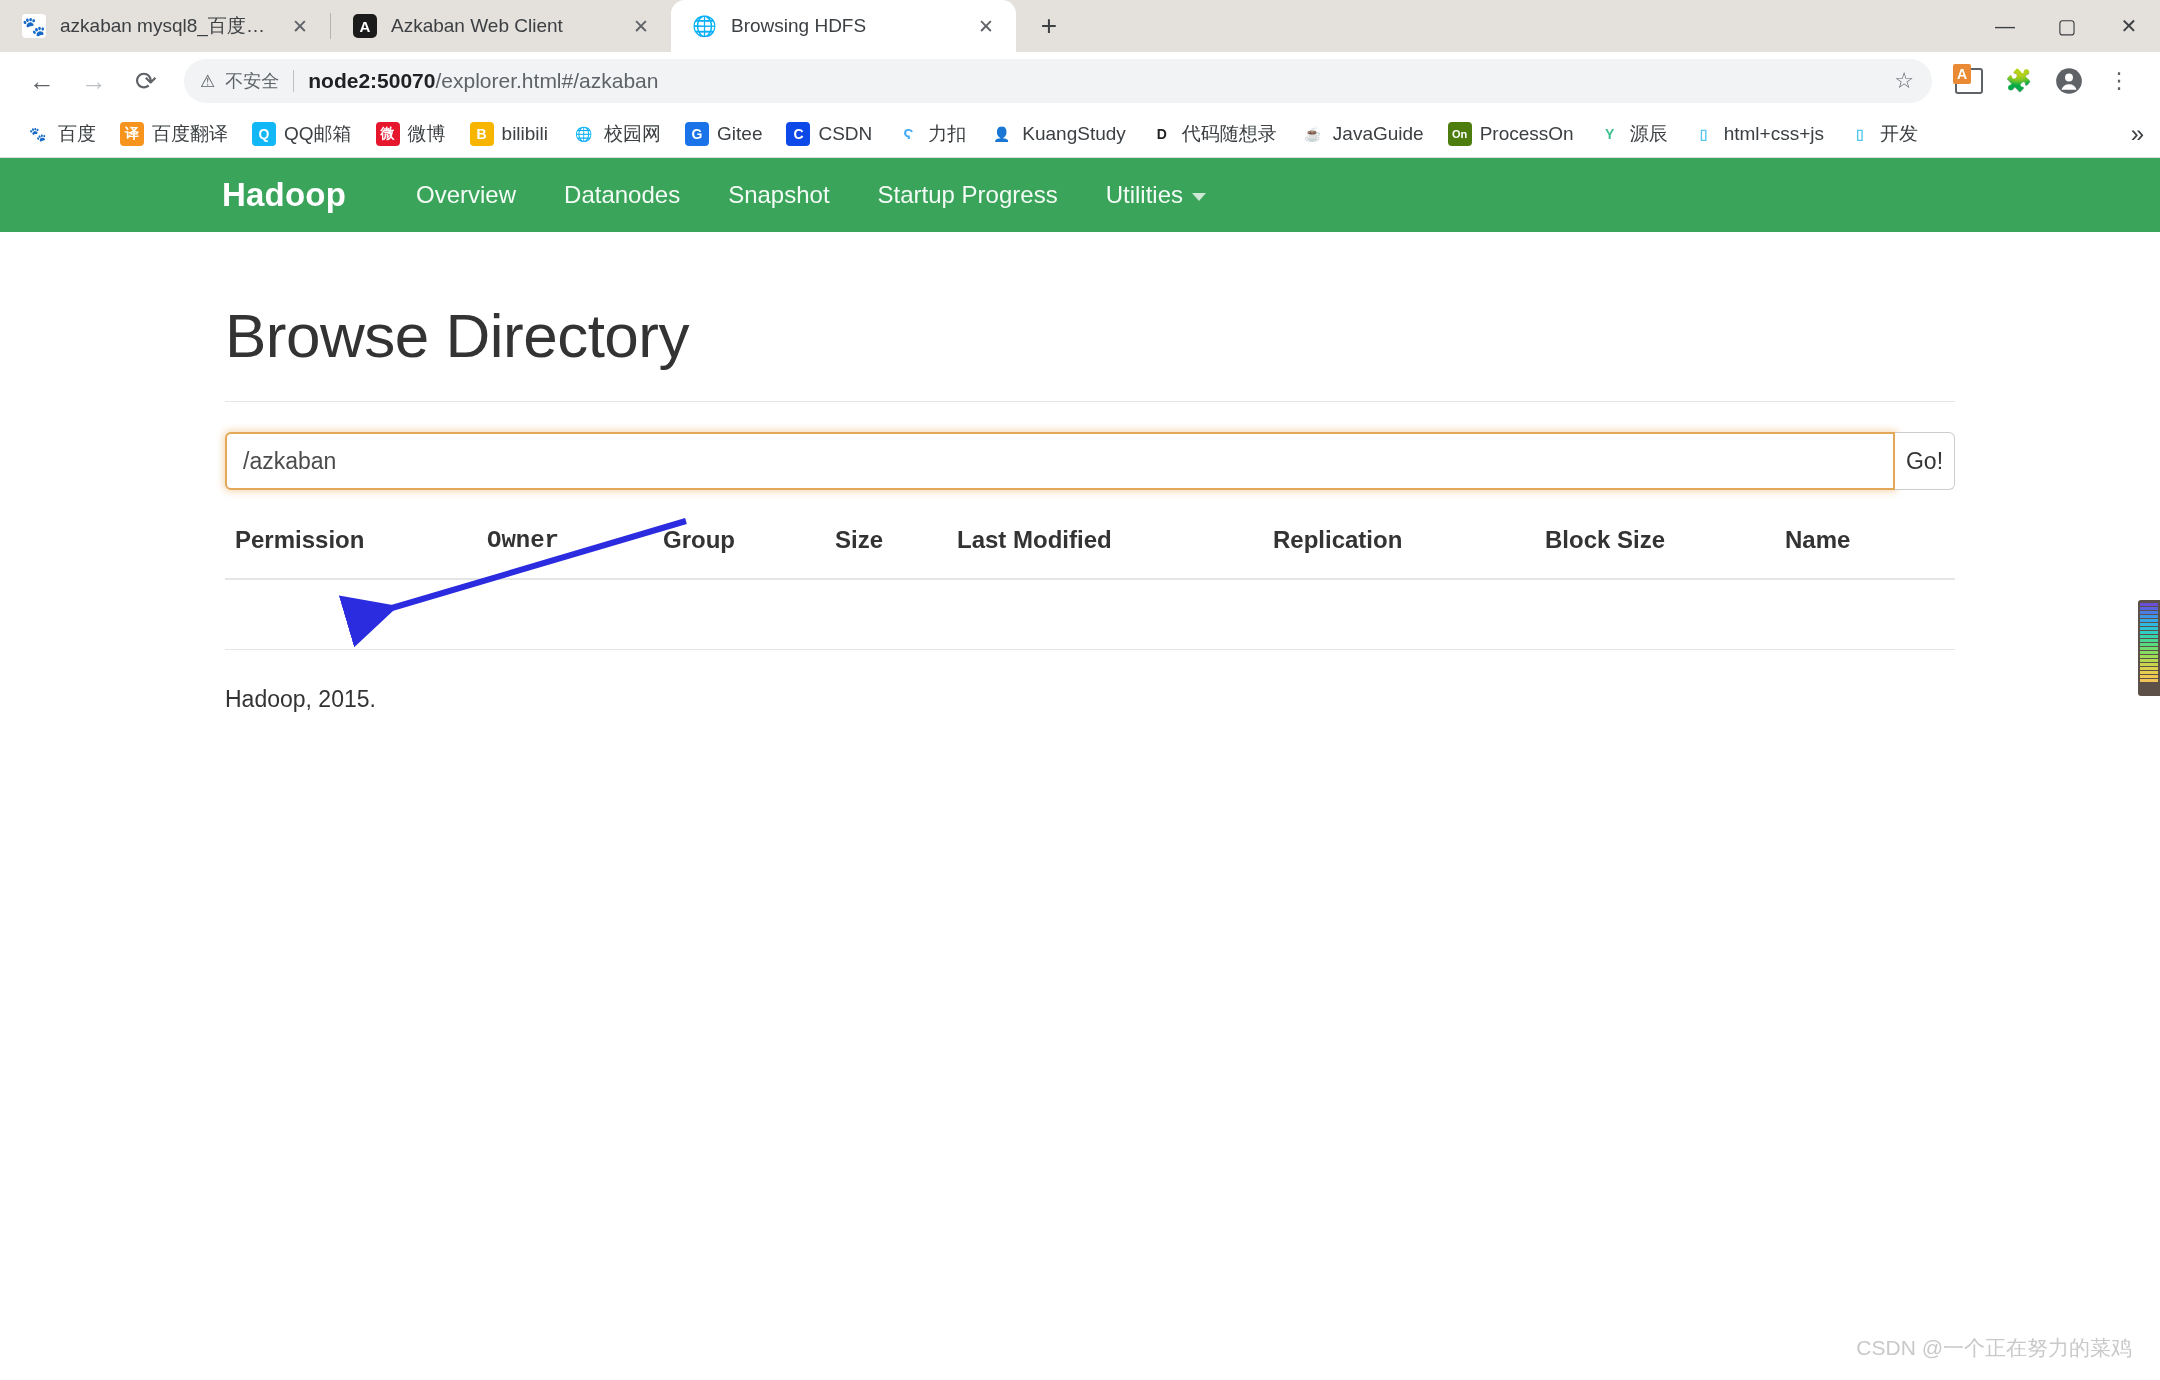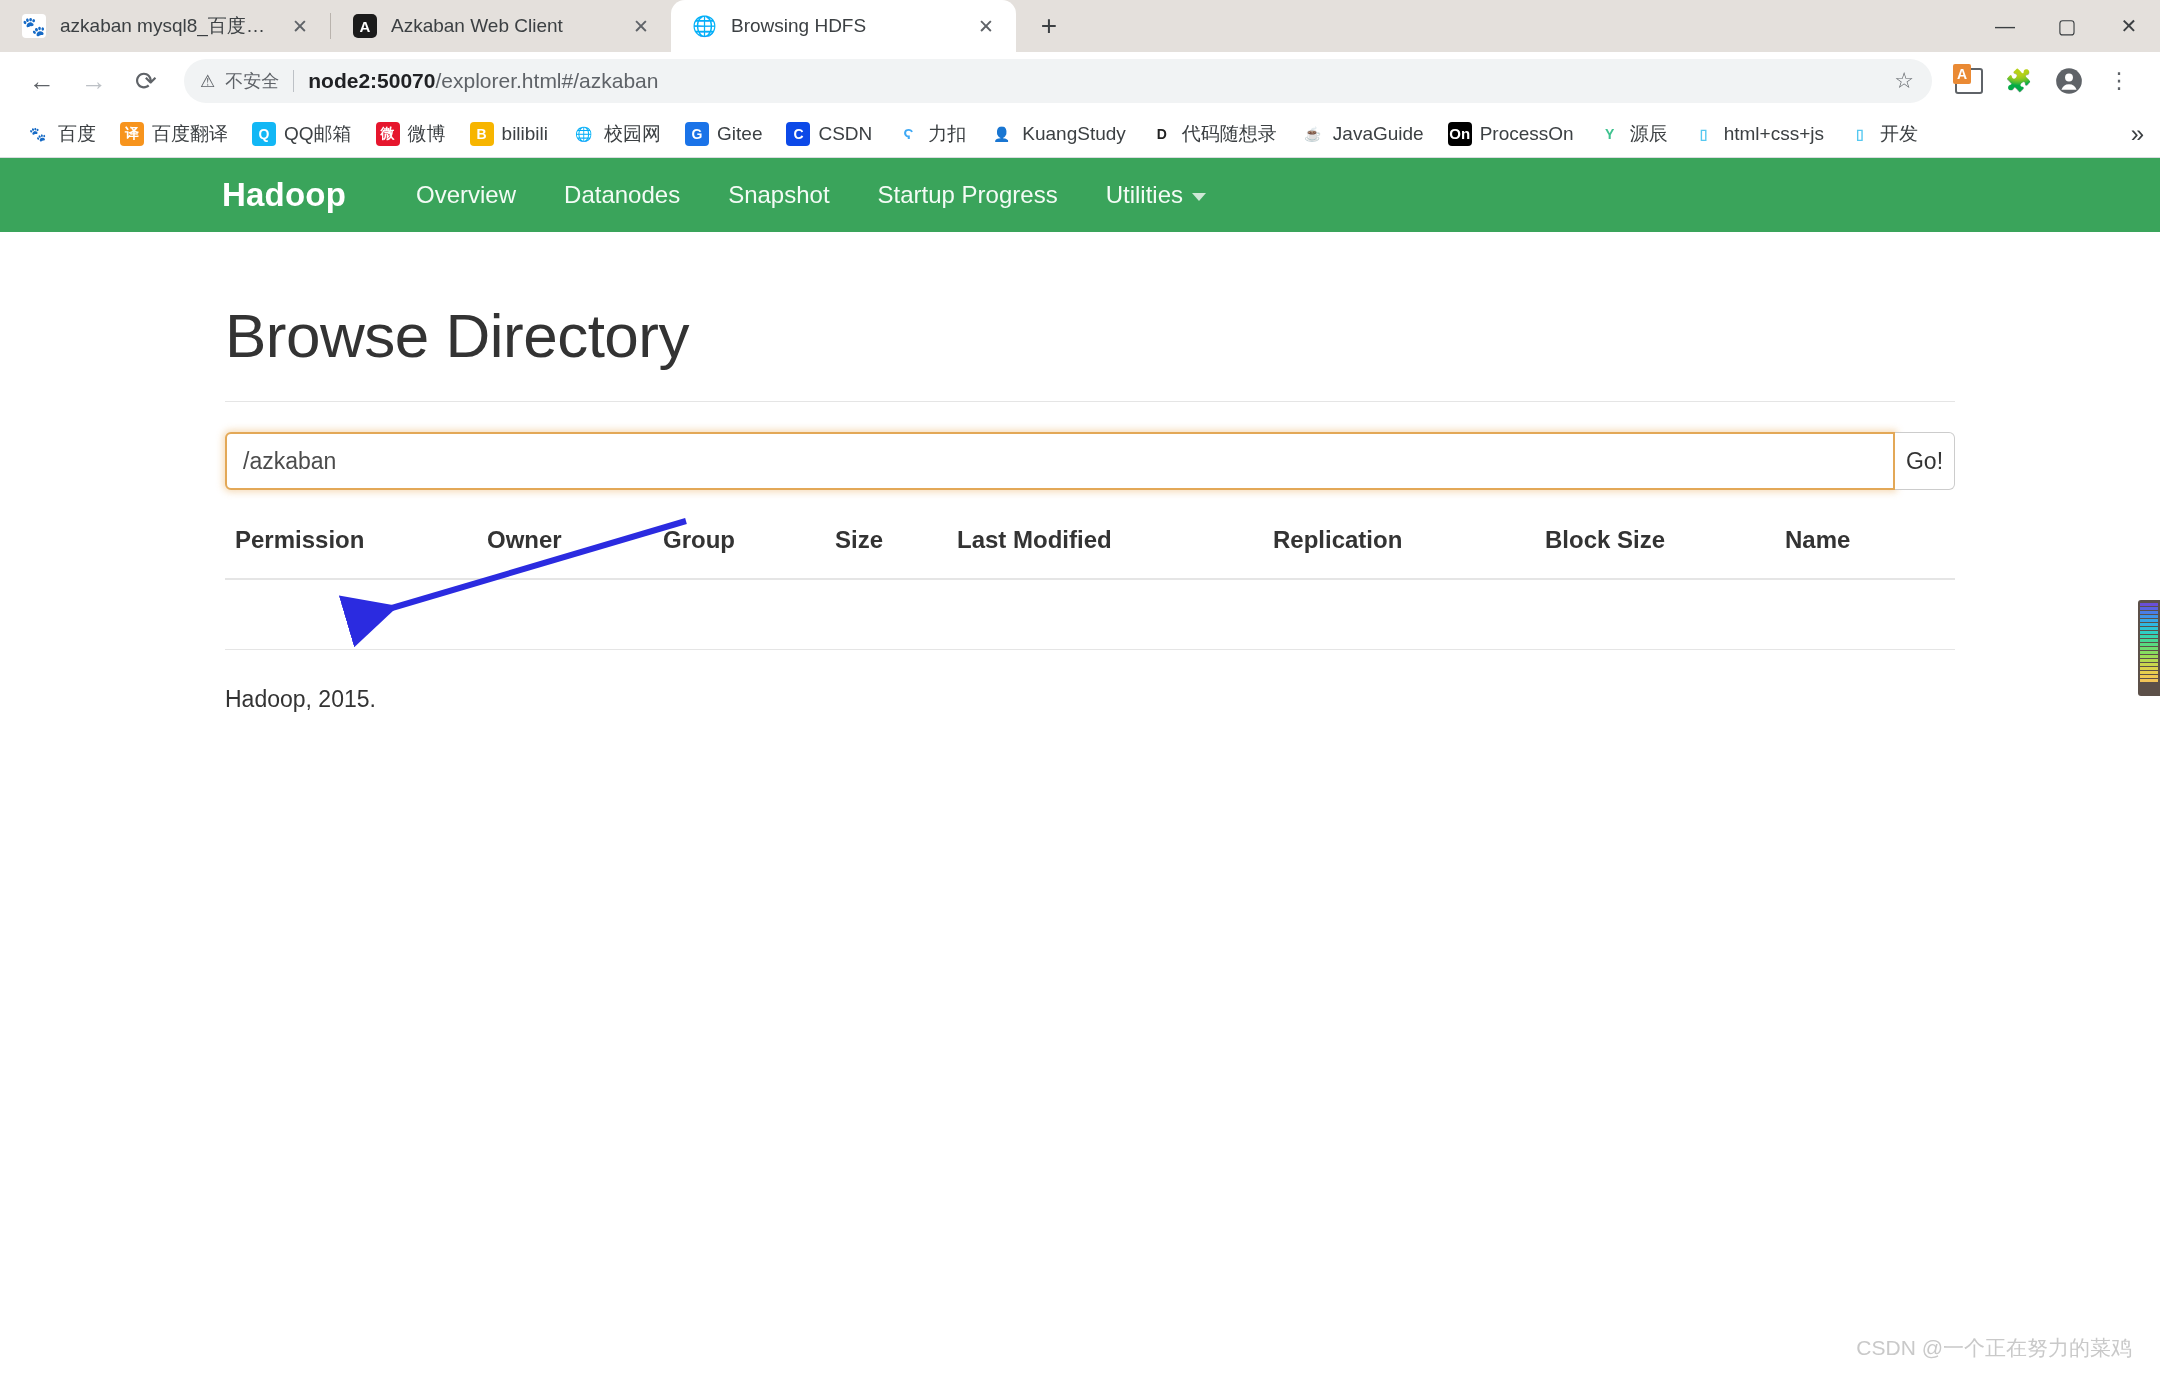--- a/index.html
+++ b/index.html
@@ -170,21 +170,21 @@
     font-size: 23px; color: #333;
   }
 
   table.files { width: 1730px; border-collapse: collapse; margin-top: 36px; }
   table.files th {
     text-align: left; font-size: 24px; font-weight: bold; color: #333;
     padding: 0 0 24px 0; border-bottom: 2px solid #e5e5e5;
     white-space: nowrap;
   }
   .col-permission { width: 262px; padding-left: 10px !important; }
-  .col-owner      { width: 176px; }
+  .col-owner      { width: 176px; font-family: Liberation Mono, monospace; }
   .col-group      { width: 172px; }
   .col-size       { width: 122px; }
   .col-lastmod    { width: 316px; }
   .col-replication{ width: 272px; }
   .col-blocksize  { width: 240px; }
   .col-name       { width: auto; }
   table.files tbody tr td { height: 70px; border-bottom: 1px solid #e5e5e5; }
 
   .footer { font-size: 23px; color: #333; margin-top: 36px; }
 
@@ -311,21 +311,21 @@
       </div>
     <div class="bm">
         <span class="bm-ico" style="background:#ffffff;color:#222;">D</span>
         <span>代码随想录</span>
       </div>
     <div class="bm">
         <span class="bm-ico" style="background:#ffffff;color:#3b78c4;">☕</span>
         <span>JavaGuide</span>
       </div>
     <div class="bm">
-        <span class="bm-ico" style="background:#000000;color:#fff;font-size:15px;">On</span>
+        <span class="bm-ico" style="background:#4d7c0f;color:#fff;font-size:11px;">On</span>
         <span>ProcessOn</span>
       </div>
     <div class="bm">
         <span class="bm-ico" style="background:#ffffff;color:#3ec28f;">Y</span>
         <span>源辰</span>
       </div>
     <div class="bm">
         <span class="bm-ico" style="background:#ffffff;color:#56c8f0;">▯</span>
         <span>html+css+js</span>
       </div>

